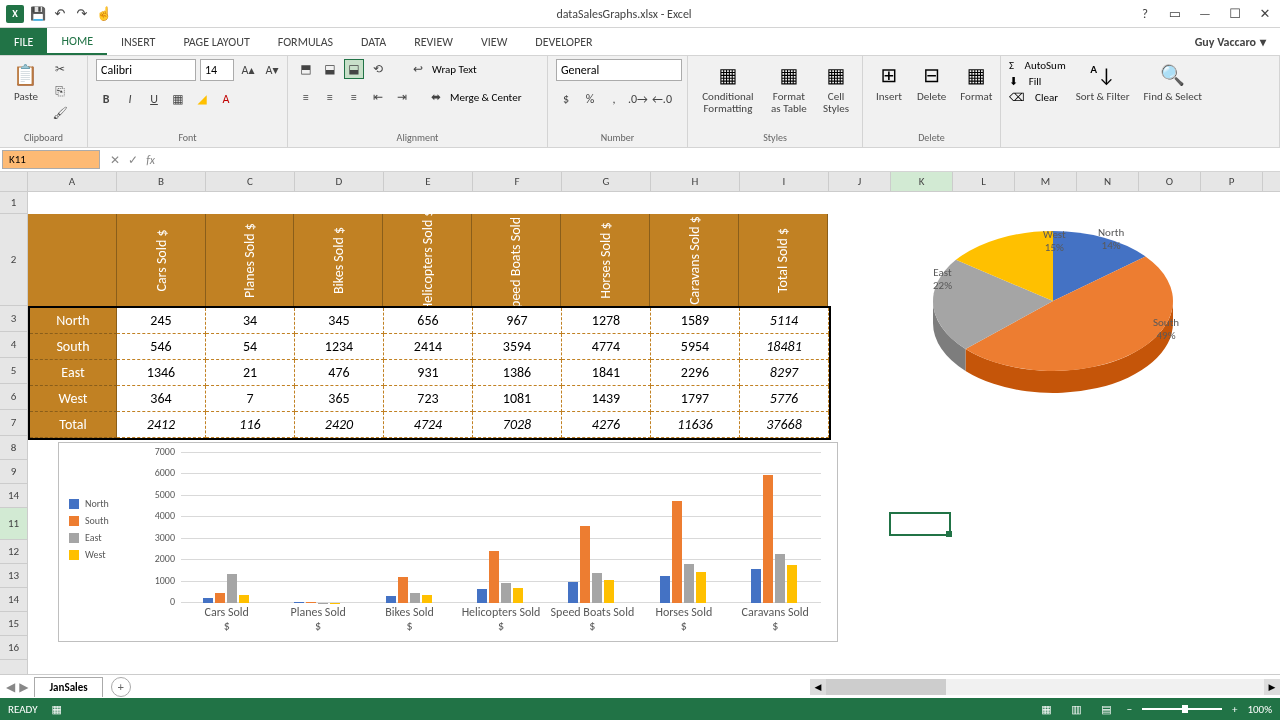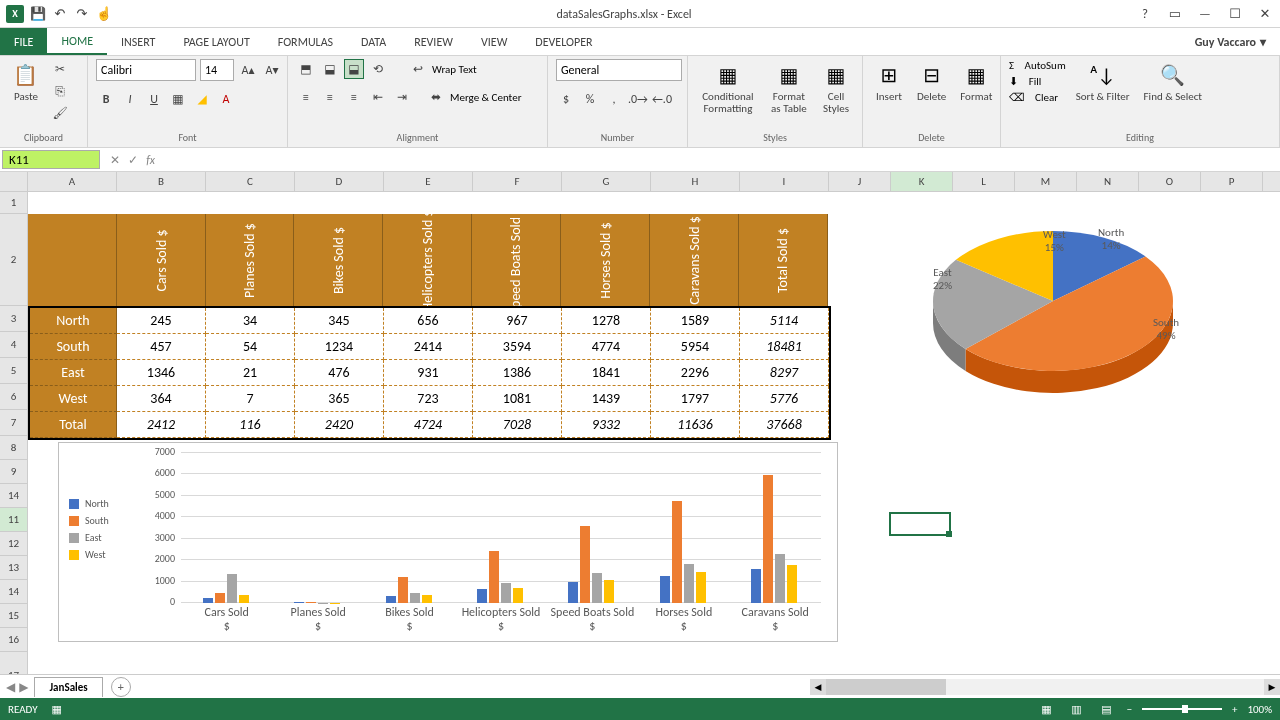--- a/index.html
+++ b/index.html
@@ -30,21 +30,21 @@
   .big-btn-icon { width: 28px; height: 28px; display: flex; align-items: center; justify-content: center; font-size: 20px; }
   .big-btn-label { font-size: 11px; color: #444; text-align: center; line-height: 1.1; }
   .stack { display: flex; flex-direction: column; gap: 2px; }
   .row { display: flex; gap: 4px; align-items: center; }
   .combo { background: #fff; border: 1px solid #ababab; height: 22px; display: flex; align-items: center; padding: 0 4px; font-size: 12px; }
   .mini-btn { width: 20px; height: 20px; display: flex; align-items: center; justify-content: center; cursor: pointer; font-size: 12px; color: #444; }
   .mini-btn.sel { background: #c8e0c9; border: 1px solid #217346; }
   
   
   .formula-bar { height: 24px; background: #fff; display: flex; align-items: stretch; border-bottom: 1px solid #d4d4d4; }
-  .namebox { width: 98px; border: 1px solid #ababab; margin: 2px; display: flex; align-items: center; padding: 0 6px; font-size: 13px; background: #bef264; }
+  .namebox { width: 98px; border: 1px solid #ababab; margin: 2px; display: flex; align-items: center; padding: 0 6px; font-size: 11px; background: #fdba74; }
   .fx-controls { display: flex; align-items: center; gap: 8px; padding: 0 8px; color: #888; }
   .fx-input { flex: 1; border: none; padding: 0 6px; font-size: 12px; }
   
   
   .grid-area { position: relative; height: 520px; overflow: hidden; background: #fff; }
   .col-headers { display: flex; height: 20px; background: #e6e6e6; border-bottom: 1px solid #ccc; }
   .corner { width: 28px; background: #e6e6e6; border-right: 1px solid #ccc; }
   .ch { border-right: 1px solid #ccc; text-align: center; font-size: 11px; color: #444; line-height: 20px; }
   .ch.sel { background: #d2ead3; }
   .main-rows { display: flex; }
@@ -273,21 +273,20 @@
           <div class="big-btn-icon">ᴬ↓</div>
           <div class="big-btn-label">Sort &amp;
 Filter</div>
         </div>
       <div class="big-btn">
           <div class="big-btn-icon">🔍</div>
           <div class="big-btn-label">Find &amp;
 Select</div>
         </div>
     </div>
-    <div class="group-label">Editing</div>
   </div>
 </div>
 
 <div class="formula-bar">
   <div class="namebox">
       <span>K11</span>
     </div>
   <div class="fx-controls">
     <span>✕</span>
     <span>✓</span>
@@ -321,21 +320,21 @@
         <div class="rh" style="height: 22px;">1</div>
         <div class="rh" style="height: 92px;">2</div>
         <div class="rh" style="height: 26px;">3</div>
         <div class="rh" style="height: 26px;">4</div>
         <div class="rh" style="height: 26px;">5</div>
         <div class="rh" style="height: 26px;">6</div>
         <div class="rh" style="height: 26px;">7</div>
         <div class="rh" style="height: 24px;">8</div>
         <div class="rh" style="height: 24px;">9</div>
         <div class="rh" style="height: 24px;">14</div>
-        <div class="rh sel" style="height: 24px;">11</div>
+        <div class="rh sel" style="height: 32px;">11</div>
         <div class="rh" style="height: 24px;">12</div>
         <div class="rh" style="height: 24px;">13</div>
         <div class="rh" style="height: 24px;">14</div>
         <div class="rh" style="height: 24px;">15</div>
         <div class="rh" style="height: 24px; text-align: right;">16</div>
         <div class="rh" style="height: 24px; margin-top: 12px;">17</div>
       </div>
     <div class="cells" id="cells">
       <div class="data-headers" id="data-headers">
           <div class="dh-first"></div>
@@ -371,21 +370,21 @@
             <div class="dr-cell">34</div>
             <div class="dr-cell">345</div>
             <div class="dr-cell">656</div>
             <div class="dr-cell">967</div>
             <div class="dr-cell">1278</div>
             <div class="dr-cell">1589</div>
             <div class="dr-cell total">5114</div>
           </div>
           <div class="data-row">
             <div class="dr-label">South</div>
-            <div class="dr-cell">457</div>
+            <div class="dr-cell">546</div>
             <div class="dr-cell">54</div>
             <div class="dr-cell">1234</div>
             <div class="dr-cell">2414</div>
             <div class="dr-cell">3594</div>
             <div class="dr-cell">4774</div>
             <div class="dr-cell">5954</div>
             <div class="dr-cell total">18481</div>
           </div>
           <div class="data-row">
             <div class="dr-label">East</div>
@@ -409,21 +408,21 @@
             <div class="dr-cell">1797</div>
             <div class="dr-cell total">5776</div>
           </div>
           <div class="data-row total">
             <div class="dr-label">Total</div>
             <div class="dr-cell">2412</div>
             <div class="dr-cell">116</div>
             <div class="dr-cell">2420</div>
             <div class="dr-cell">4724</div>
             <div class="dr-cell">7028</div>
-            <div class="dr-cell">9332</div>
+            <div class="dr-cell">4276</div>
             <div class="dr-cell">11636</div>
             <div class="dr-cell total">37668</div>
           </div>
         </div>
 
       <div class="bar-chart">
         <div class="bar-legend" id="bar-legend">
             <div class="legend-item">
               <div class="legend-sw" style="background:#4472c4"></div>
               <span>North</span>

